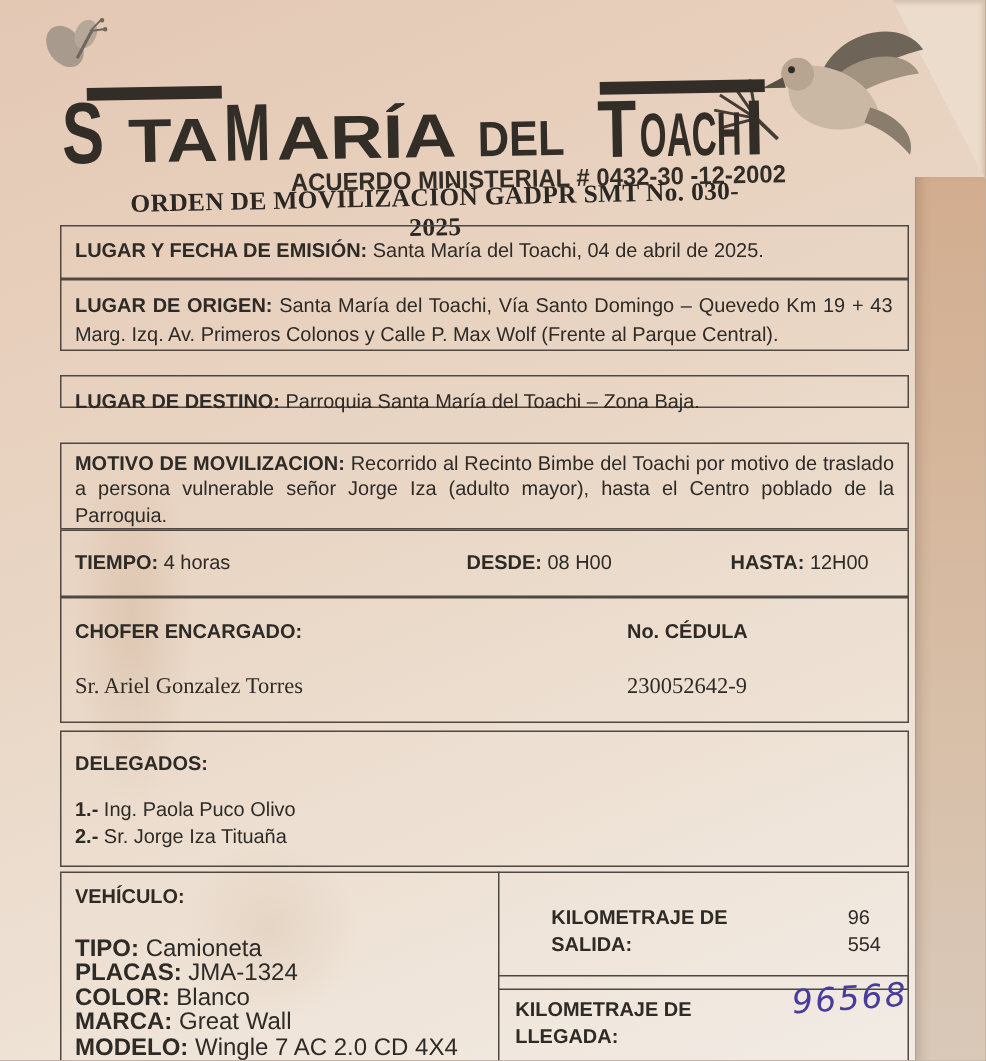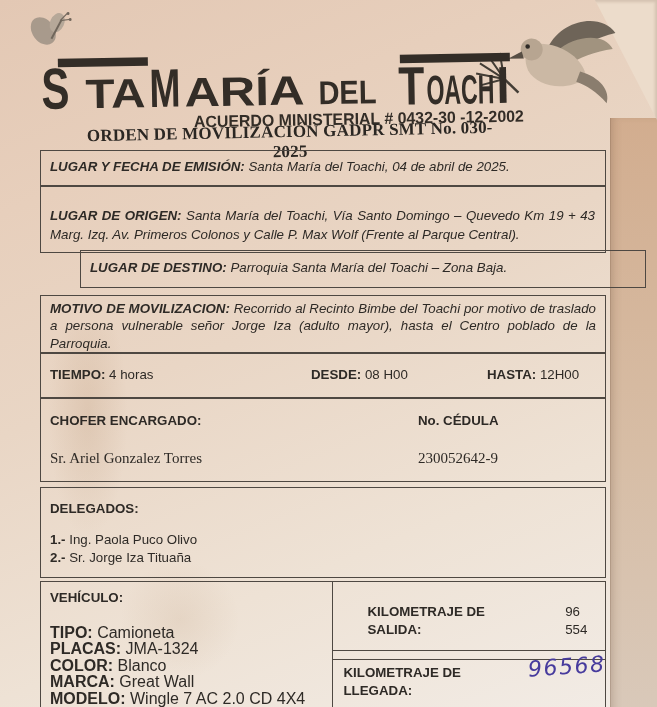--- a/index.html
+++ b/index.html
@@ -23,24 +23,24 @@
   .logo-svg{position:absolute;left:28px;top:4px;transform:rotate(-1deg);}
   .logo-svg text{fill:#332d27;font-family:"Liberation Sans",sans-serif;font-weight:bold;}
   .order-title{position:absolute;left:80px;top:122px;width:420px;text-align:center;
     font-family:"Liberation Serif",serif;font-weight:bold;font-size:17px;color:#2b2723;
     transform:rotate(-1.2deg);letter-spacing:.2px;}
 
   
   .box{position:absolute;left:40px;width:566px;border:1.6px solid #4e4842;box-sizing:border-box;
     font-size:13.3px;line-height:18px;}
   .lbl{font-weight:bold;}
-  .just{margin:0;text-align:justify;font-style:italic;}
+  .just{margin:0;text-align:justify;}
   .b-emision {top:150px;height:36px;padding:7px 10px 0 9px;}
-  .b-origen  {top:186px;height:67px;padding:19px 10px 0 9px;line-height:19px;}
-  .b-destino {top:250px;height:38px;padding:8px 10px 0 9px;margin-left:40px;}
+  .b-origen  {top:186px;height:48px;padding:7px 10px 0 9px;line-height:19px;}
+  .b-destino {top:250px;height:22px;padding:8px 10px 0 9px;}
   .b-motivo  {top:295px;height:58px;padding:4px 9px 0 9px;line-height:17.4px;}
   .b-tiempo  {top:353px;height:45px;}
   .b-tiempo .seg{position:absolute;top:12px;white-space:nowrap;}
   .seg-tiempo{left:9px;} .seg-desde{left:270px;} .seg-hasta{left:413px;padding-left:33px;}
   .b-chofer  {top:398px;height:84px;}
   .b-chofer .row1{position:absolute;top:13px;left:9px;right:10px;display:flex;}
   .b-chofer .row2{position:absolute;top:50px;left:9px;right:10px;display:flex;
     font-family:Liberation Serif, serif;font-size:15px;}
   .b-chofer .colr{position:absolute;left:368px;}
   .b-delegados{top:487px;height:91px;padding:12px 10px 0 9px;}

